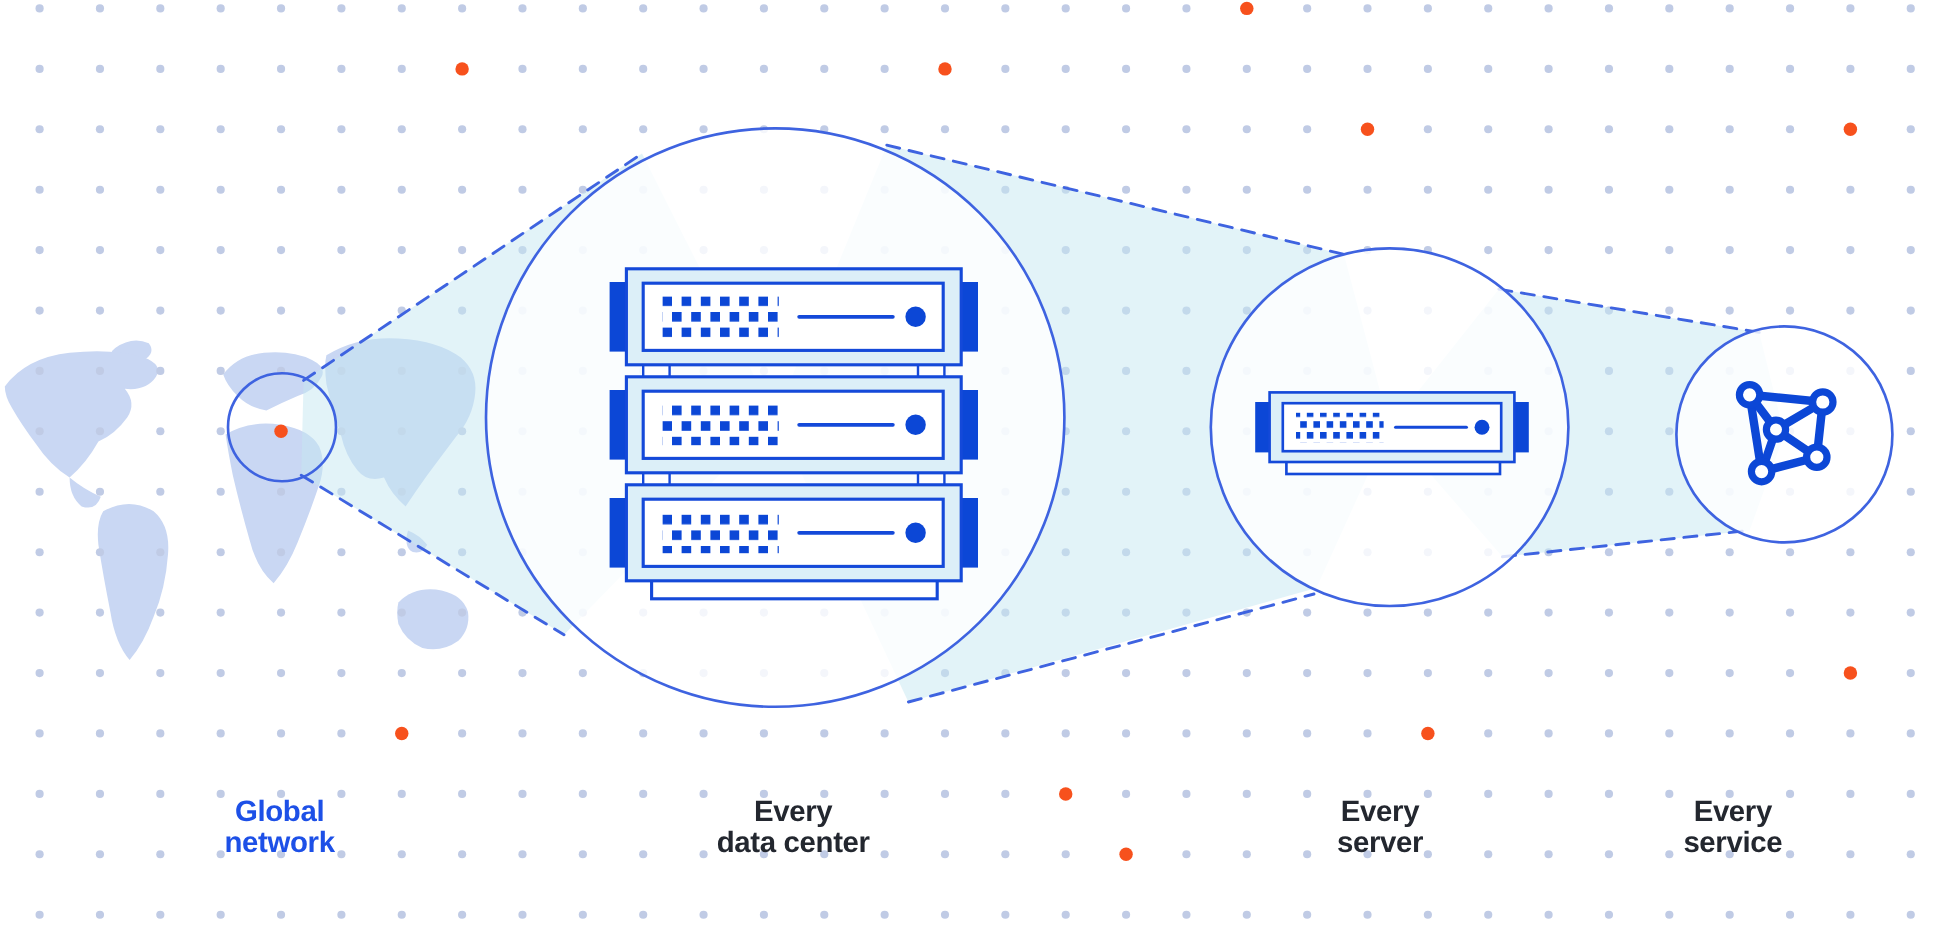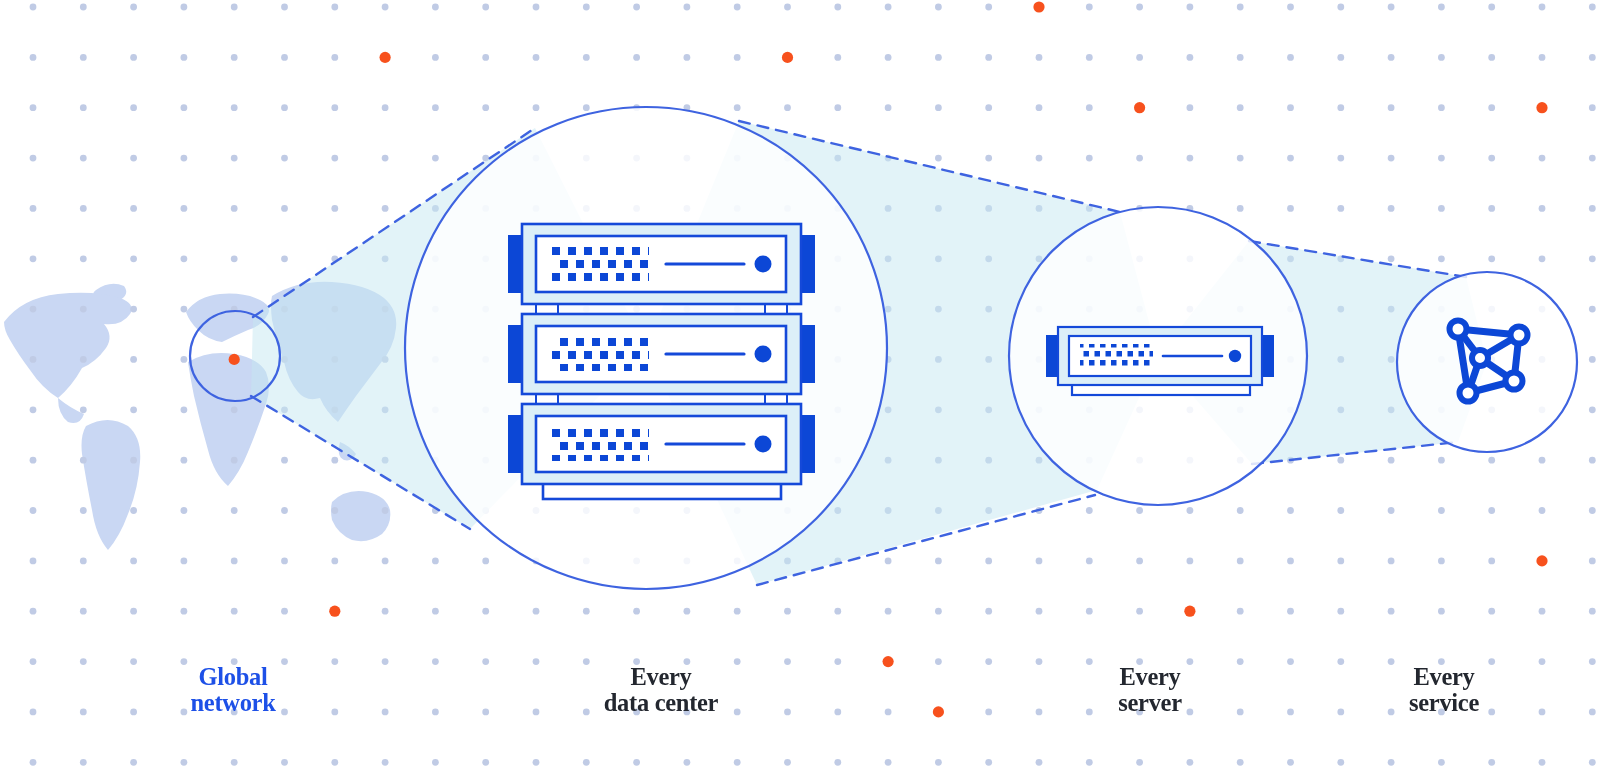--- a/index.html
+++ b/index.html
@@ -1,21 +1,21 @@
 <!DOCTYPE html>
 <html style="--background: #FFFFFF; --outline-blue: #3E63E0; --server-border: #1449D9; --server-dark: #0C47D6; --server-face: #DCEFF8; --beam-fill: rgba(198,231,241,0.5); --map-fill: #C9D7F3; --accent-orange: #F7511D; --caption-dark: #23272F; --caption-blue: #1D50E7;"><head>
 <meta charset="utf-8">
 <style>
   html,body{margin:0;padding:0;background:#fff;}
   .stage{
     position:relative;
     width:1620px;height:782px;
     background:var(--background,#fff);
     overflow:hidden;
-    font-family:Liberation Serif, serif;
+    font-family:Liberation Sans, sans-serif;
   }
   .stage svg{position:absolute;left:0;top:0;}
   .caption{
     position:absolute;
     top:664px;
     transform:translateX(-50%);
     text-align:center;
     font-size:24.5px;
     line-height:25.5px;
     font-weight:700;

